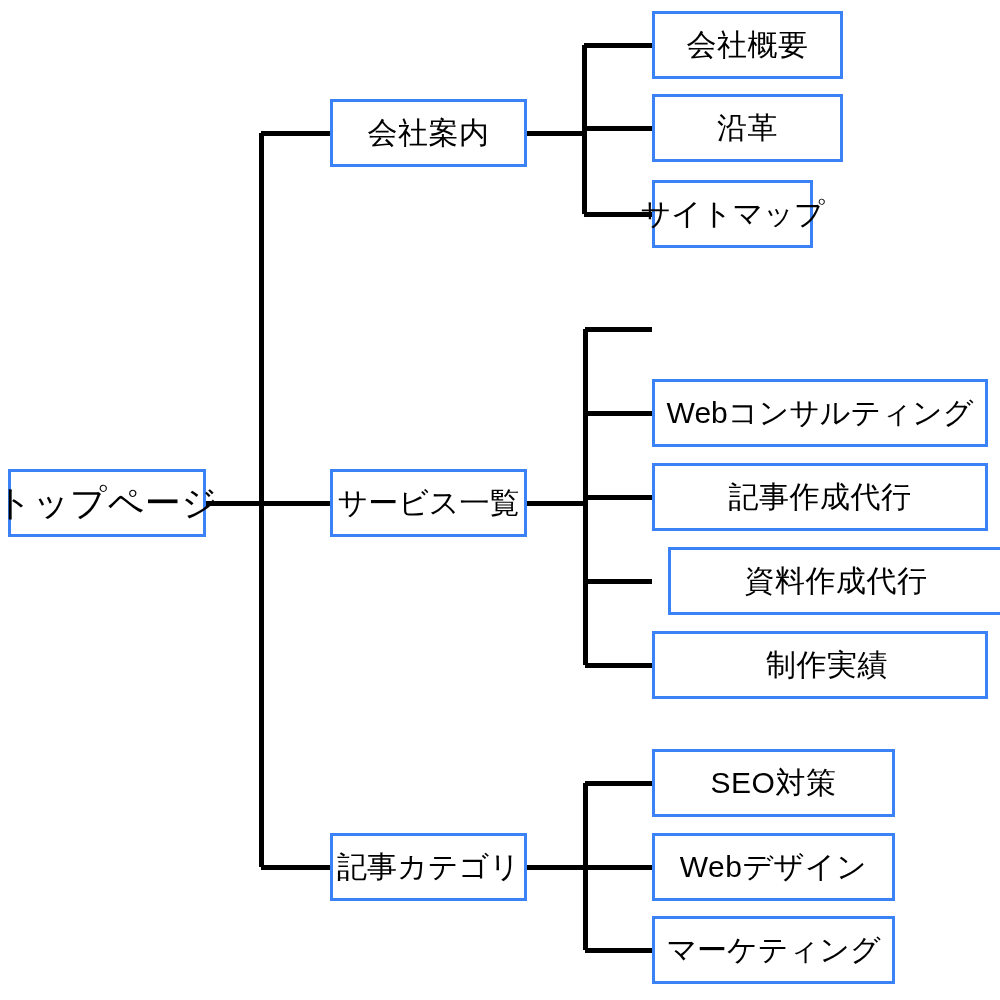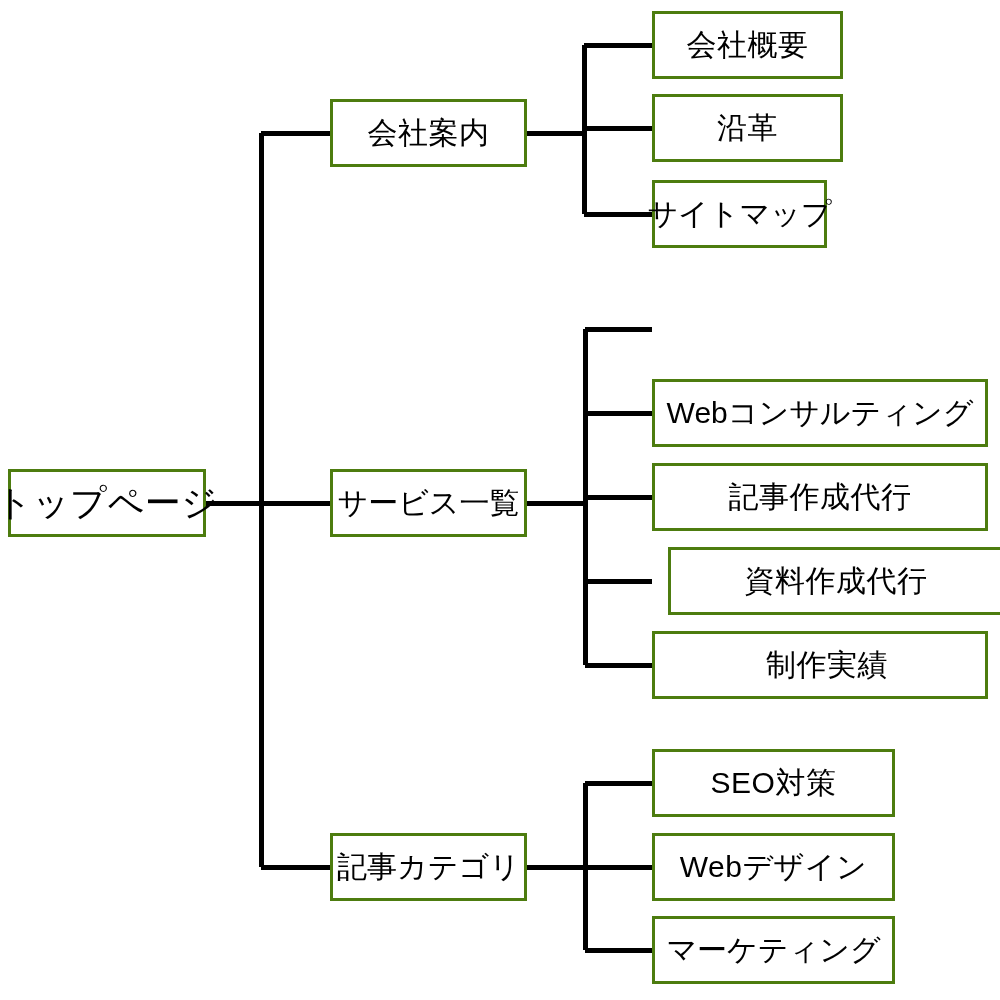--- a/index.html
+++ b/index.html
@@ -19,21 +19,21 @@
     position: absolute;
     left: 0;
     top: 0;
     width: 1000px;
     height: 1000px;
     pointer-events: none;
   }
   .node {
     position: absolute;
     box-sizing: border-box;
-    border: 3px solid #4d7c0f;
+    border: 3px solid #3b82f6;
     background: #ffffff;
     display: flex;
     align-items: center;
     justify-content: center;
     white-space: nowrap;
   }
   .node .node-label {
     color: #000000;
     line-height: 1;
     letter-spacing: 0.5px;
@@ -98,21 +98,21 @@
   </div>
 
   <div class="node lvl-3" style="left:652px; top:11px; width:191px; height:68px;">
     <span class="node-label">会社概要</span>
   </div>
 
   <div class="node lvl-3" style="left:652px; top:94px; width:191px; height:68px;">
     <span class="node-label">沿革</span>
   </div>
 
-  <div class="node lvl-3 tight" style="left:652px; top:180px; width:175px; height:68px;">
+  <div class="node lvl-3 tight" style="left:652px; top:180px; width:161px; height:68px;">
     <span class="node-label">サイトマップ</span>
   </div>
 
 
   <div class="node lvl-3 tight" style="left:652px; top:379px; width:336px; height:68px;">
     <span class="node-label">Webコンサルティング</span>
   </div>
 
   <div class="node lvl-3" style="left:652px; top:463px; width:336px; height:68px;">
     <span class="node-label">記事作成代行</span>

